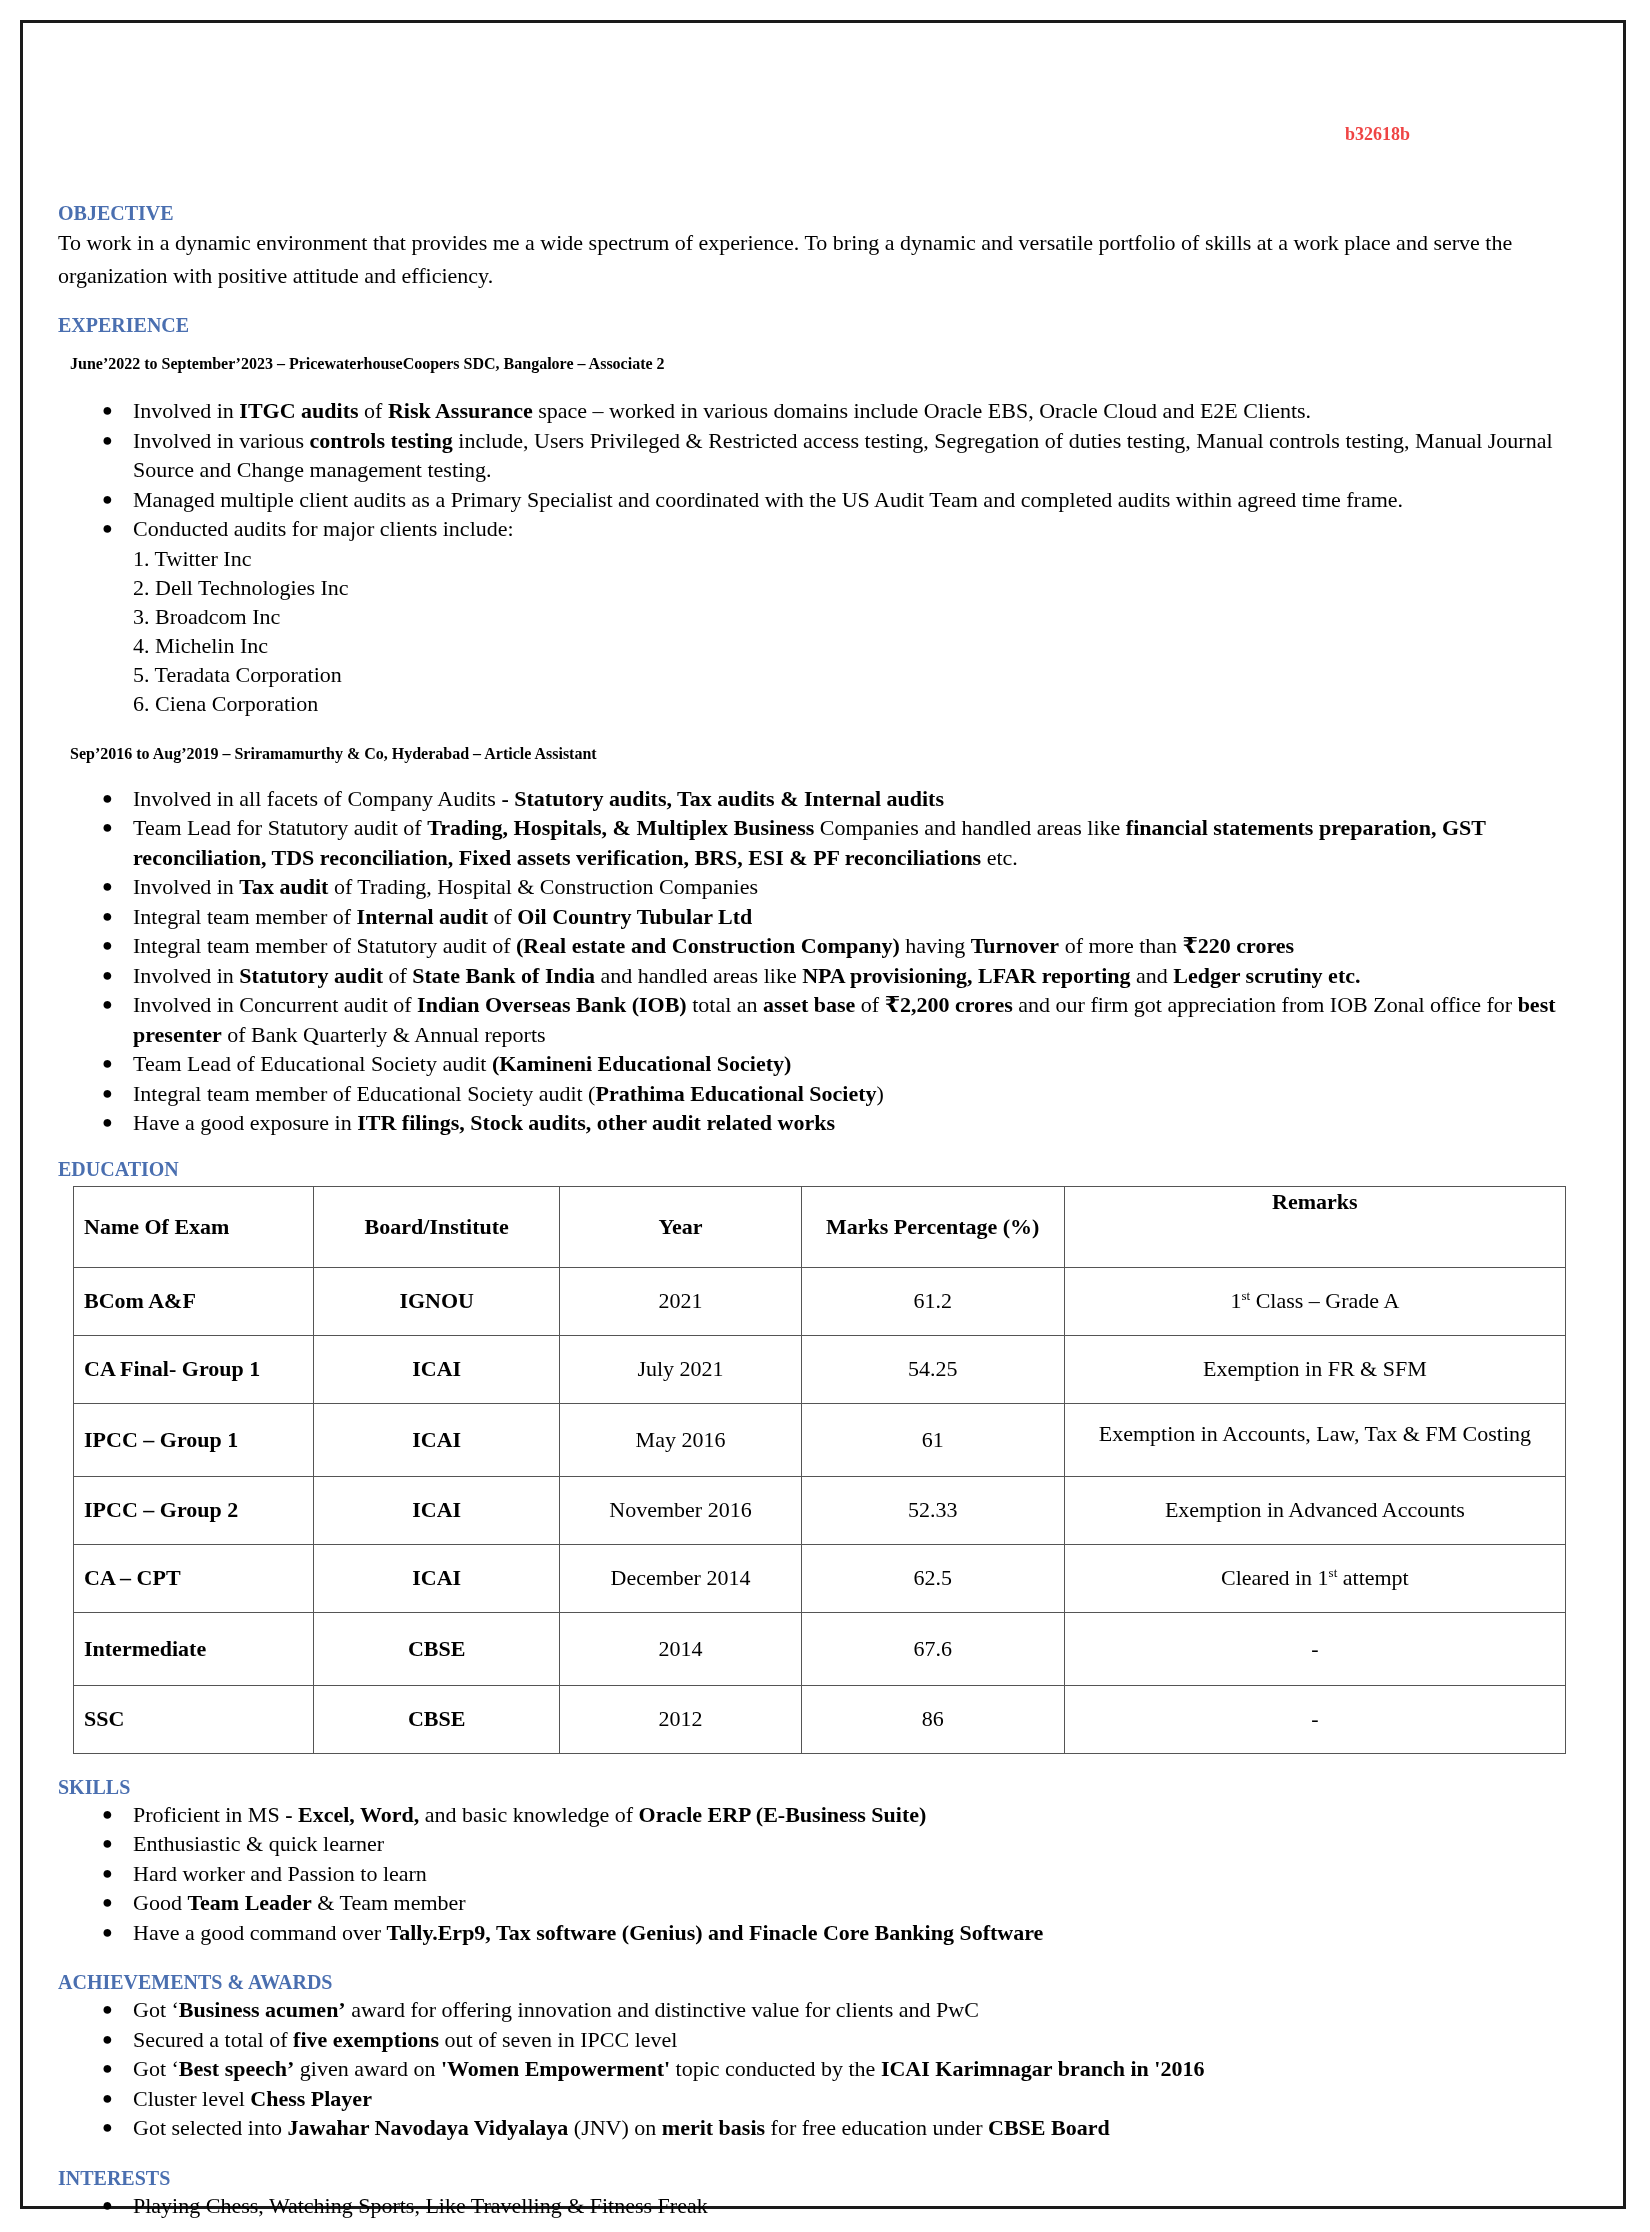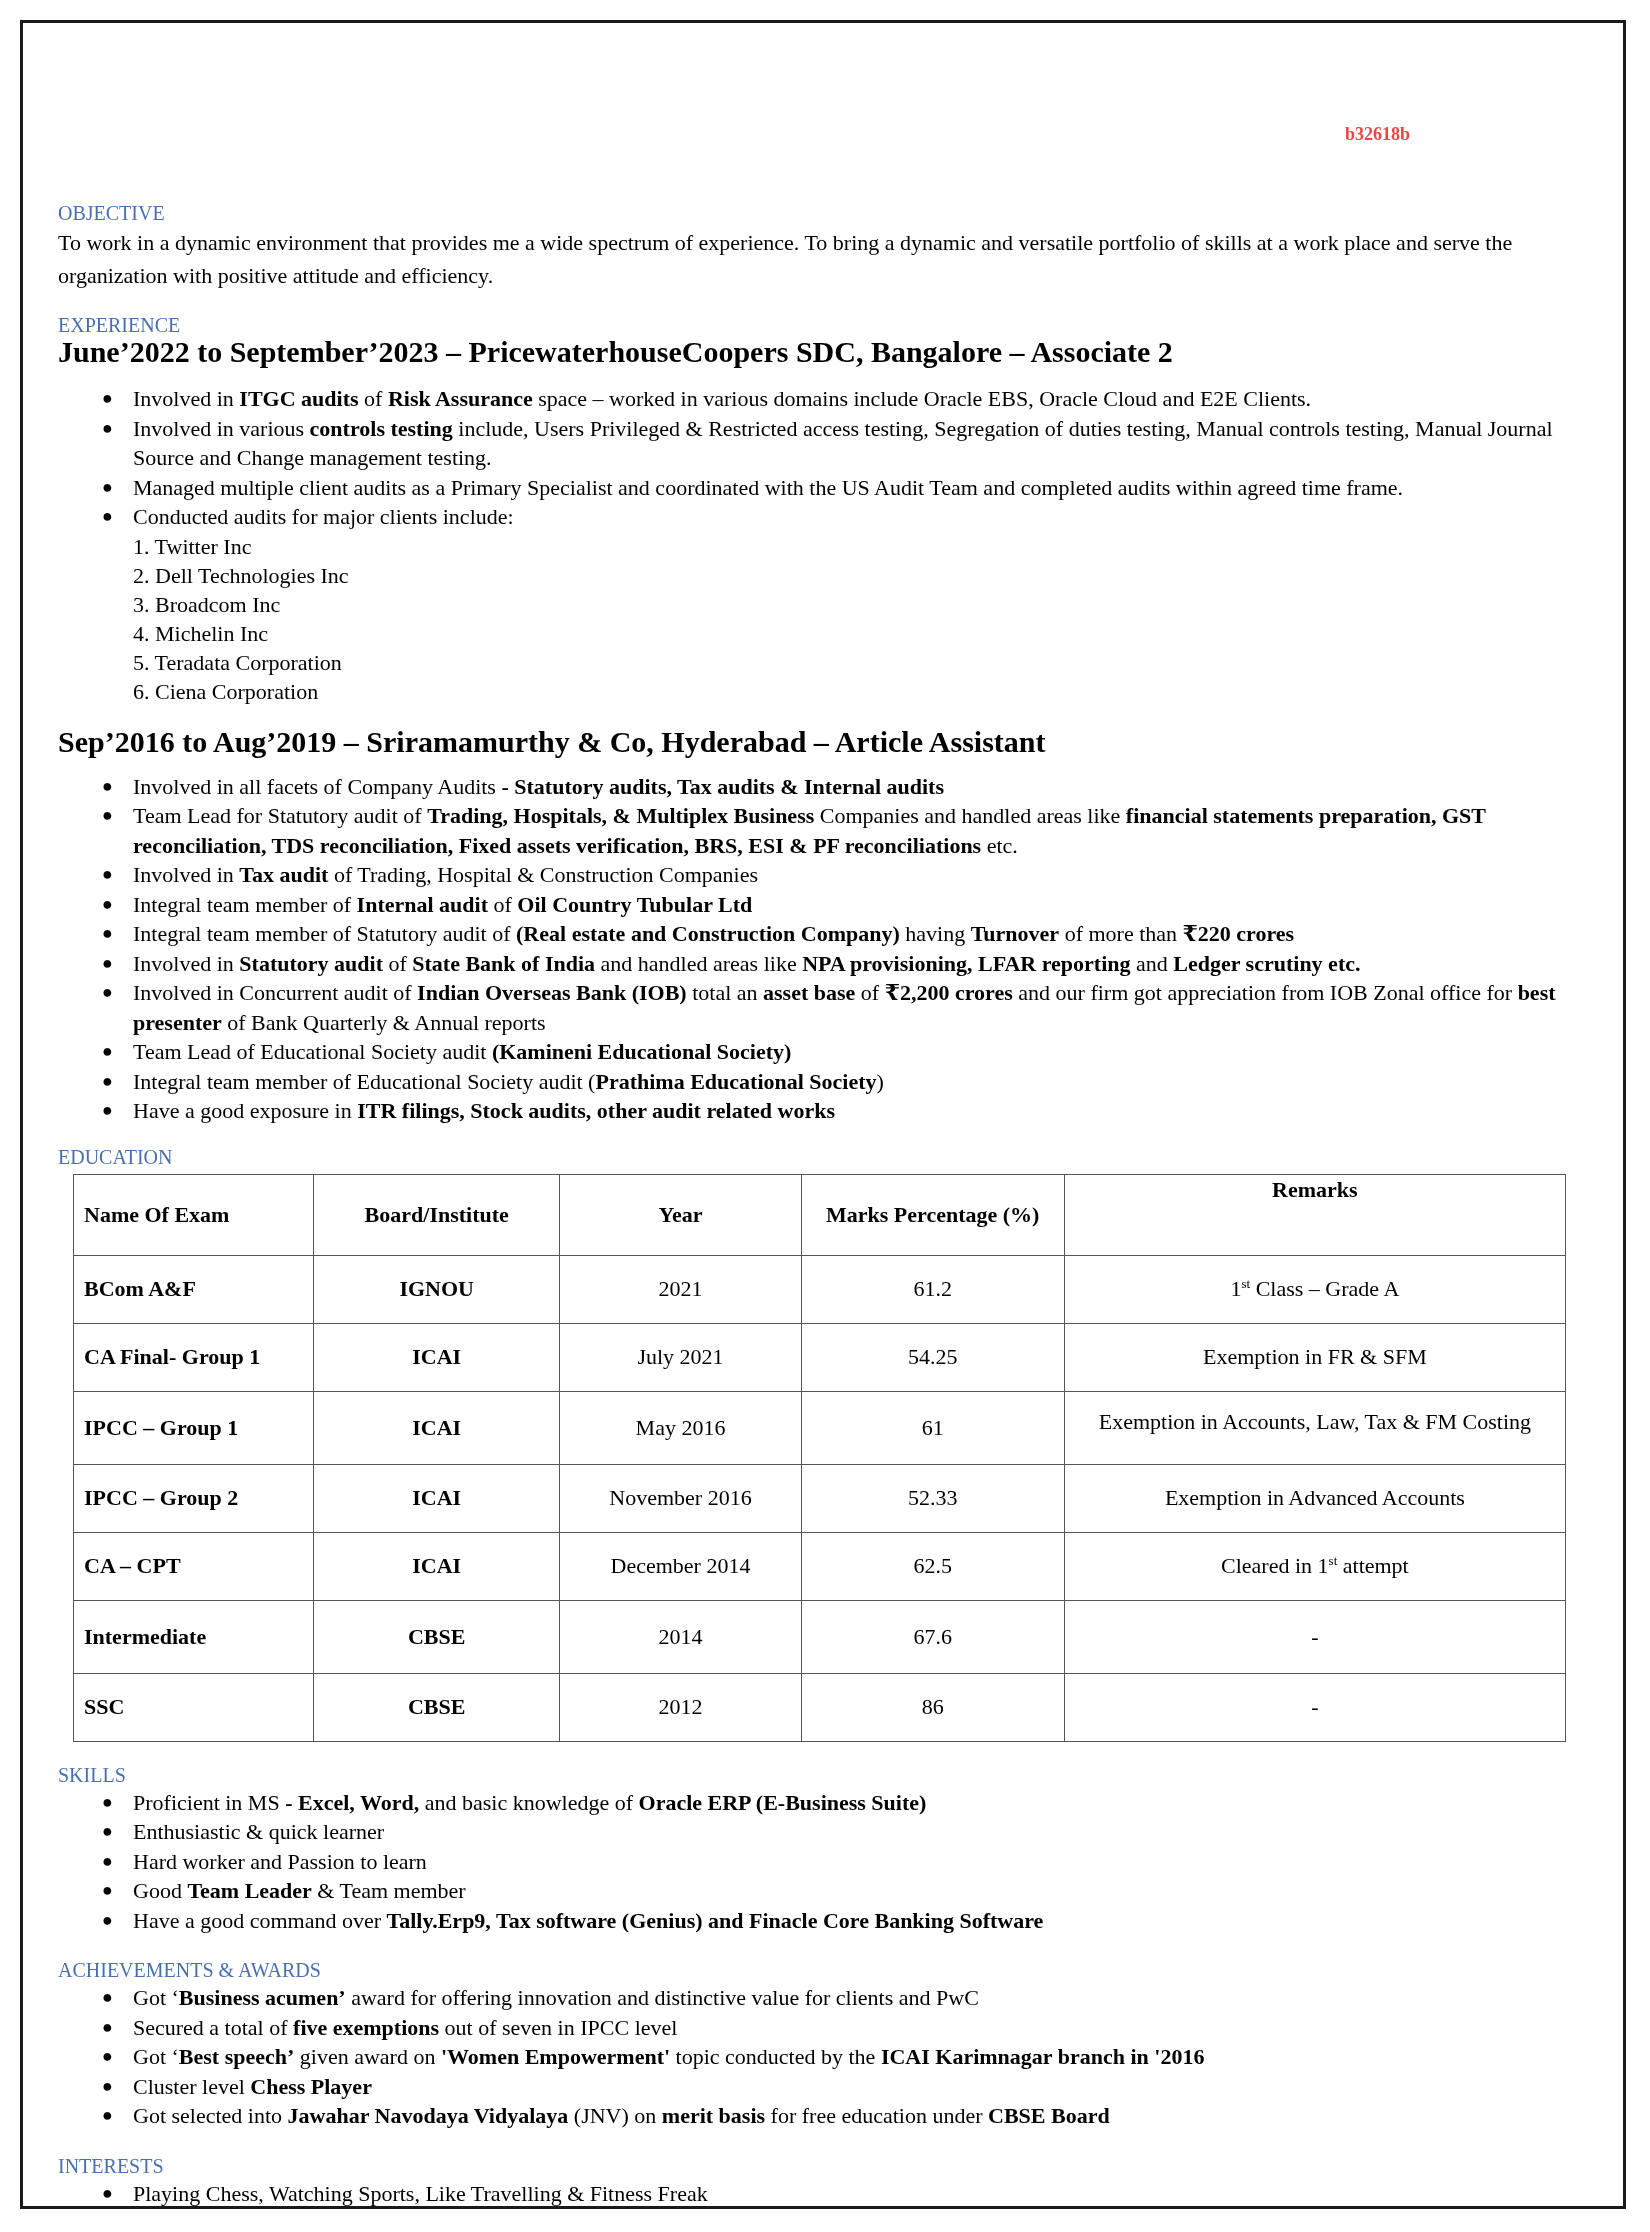--- a/index.html
+++ b/index.html
@@ -2,23 +2,23 @@
 <html><head>
 <meta charset="utf-8">
 <style>
   html, body { margin: 0; padding: 0; background: #ffffff; }
   body { width: 1650px; height: 2232px; position: relative; overflow: hidden;
          font-family: "Liberation Serif", "DejaVu Serif", serif; color: #000; }
   .frame { position: absolute; left: 20px; top: 20px; width: 1606px; height: 2189px;
            border: 3px solid #1a1a1a; box-sizing: border-box; }
   .ref { position: absolute; left: 1345px; top: 124px; font-weight: bold; font-size: 18px; color: #ef4444; }
   .content { position: absolute; left: 58px; top: 200px; width: 1540px; }
-  .h { color: #4a6fb0; font-weight: normal; font-size: 20px; text-transform: uppercase; margin: 0; line-height: 26px; }
+  .h { color: #4a6fb0; font-weight: bold; font-size: 20px; text-transform: uppercase; margin: 0; line-height: 26px; }
   .para { font-size: 22px; line-height: 33px; margin: 0; }
-  .job { font-size: 30px; font-weight: bold; line-height: 28px; margin: 0; }
+  .job { font-size: 16px; font-weight: bold; line-height: 28px; margin: 12px; }
   ul.b { list-style: none; margin: 0; padding: 0; }
   ul.b li { position: relative; padding-left: 75px; font-size: 22px; line-height: 29.5px; }
   ul.b li .dot { position: absolute; left: 44px; top: 0; font-size: 18px; }
   .clients { margin: 0; padding: 0 0 0 75px; list-style: none; }
   .clients li { font-size: 22px; line-height: 29px; }
   table.edu { border-collapse: collapse; margin-left: 15px; width: 1493px; font-size: 22px; }
   table.edu td, table.edu th { border: 1.5px solid #555; padding: 17px 10px; height: 33px; text-align: center; }
   table.edu th { font-weight: bold; height: 46px; }
   table.edu td.c0, table.edu th.c0 { text-align: left; font-weight: bold; }
   table.edu td.c1 { font-weight: bold; }

